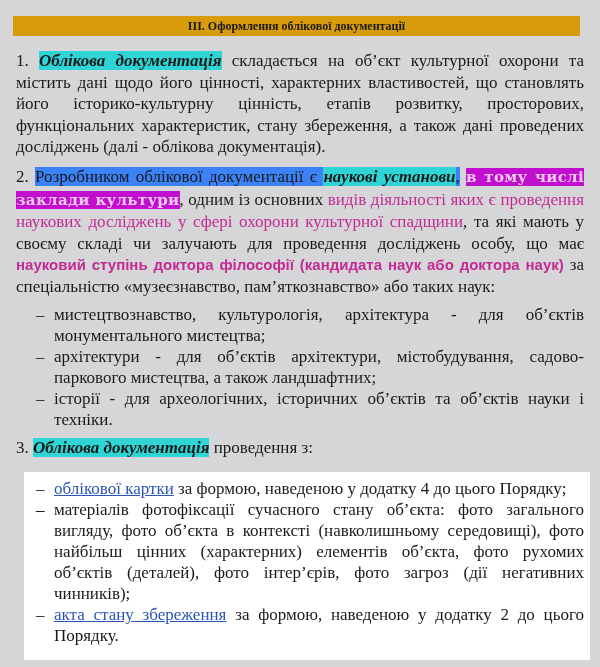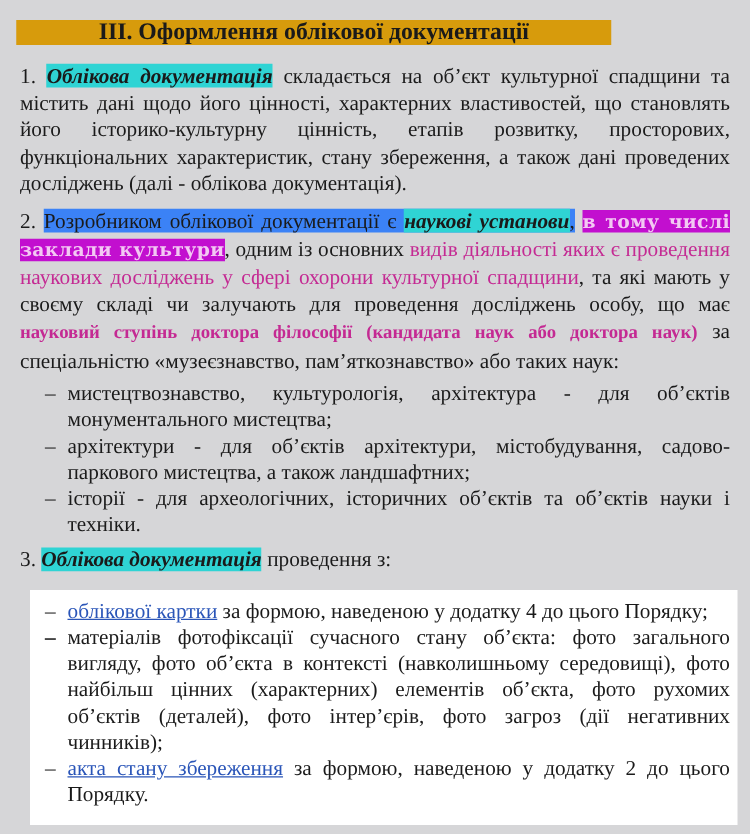--- a/index.html
+++ b/index.html
@@ -4,61 +4,61 @@
 <style>
   html, body { margin:0; padding:0; }
   body {
     width:600px; height:667px; overflow:hidden;
     background:#d6d6d8;
     font-family:"Liberation Serif", serif;
     color:#1a1a1a;
     position:relative;
   }
   .title-bar {
-    position:absolute; left:13px; top:16px; width:476px; height:20px;
+    position:absolute; left:13px; top:16px; width:567px; height:20px;
     background:#d79b0c;
     text-align:center;
-    font-weight:bold; font-size:19px; line-height:20px;
+    font-weight:bold; font-size:12px; line-height:20px;
     color:#1a1a1a;
   }
   .para {
     position:absolute; left:16px; width:568px;
     font-size:17px; line-height:21.5px;
     text-align:justify;
   }
   .p1 { top:50px; }
   .p2 { top:166px; }
   .p3 { top:437px; }
   .hl-cyan { background:#2fd4d4; }
   .hl-yellow { background:#3b82f6; }
   .hl-magenta { background:#c20fcf; color:#f3c8f3; font-weight:bold; font-family:"DejaVu Serif", serif; font-size:15px; letter-spacing:0.3px; }
   .term { font-weight:bold; font-style:italic; }
   .pink { color:#c42a93; }
-  .pink-bold { color:#c42a93; font-weight:bold; font-family:Liberation Serif, serif; font-size:15px; }
+  .pink-bold { color:#c42a93; font-weight:bold; font-family:Liberation Sans, sans-serif; font-size:15px; }
   .blist {
     position:absolute; left:36px; width:548px; margin:0; padding:0; list-style:none;
     font-size:17px; line-height:21px; text-align:justify;
   }
   .blist li { position:relative; padding-left:18px; }
   .blist li .dash { position:absolute; left:0; top:0; }
   .list1 { top:304px; }
   .white-box {
     position:absolute; left:24px; top:472px; width:566px; height:188px;
     background:#ffffff;
   }
   .list2 { top:478px; }
   .link { color:#2a55b8; text-decoration:underline; }
 </style>
 </head>
 <body>
 
 <div class="title-bar">ІІІ. Оформлення облікової документації</div>
 
 <div class="para p1">
-  <span>1. </span><span class="hl-cyan term">Облікова документація</span><span> складається на об’єкт культурної спадщини та містить дані щодо його цінності, характерних властивостей, що становлять його історико-культурну цінність, етапів розвитку, просторових, функціональних характеристик, стану збереження, а також дані проведених досліджень (далі - облікова документація).</span>
+  <span>1. </span><span class="hl-cyan term">Облікова документація</span><span> складається на об’єкт культурної охорони та містить дані щодо його цінності, характерних властивостей, що становлять його історико-культурну цінність, етапів розвитку, просторових, функціональних характеристик, стану збереження, а також дані проведених досліджень (далі - облікова документація).</span>
 </div>
 
 <div class="para p2">
   <span>2. </span><span class="hl-yellow"><span>Розробником облікової документації є </span><span class="hl-cyan term">наукові установи</span><span>,</span></span> <span class="hl-magenta">в тому числі заклади культури</span><span>, одним із основних </span><span class="pink">видів діяльності яких є проведення наукових досліджень у сфері охорони культурної спадщини</span><span>, та які мають у своєму складі чи залучають для проведення досліджень особу, що має </span><span class="pink-bold">науковий ступінь доктора філософії (кандидата наук або доктора наук)</span><span> за спеціальністю «музеєзнавство, пам’яткознавство» або таких наук:</span>
 </div>
 
 <ul class="blist list1">
   <li><span class="dash">–</span><span>мистецтвознавство, культурологія, архітектура - для об’єктів монументального мистецтва;</span></li>
   <li><span class="dash">–</span><span>архітектури - для об’єктів архітектури, містобудування, садово-паркового мистецтва, а також ландшафтних;</span></li>
   <li><span class="dash">–</span><span>історії - для археологічних, історичних об’єктів та об’єктів науки і техніки.</span></li>

